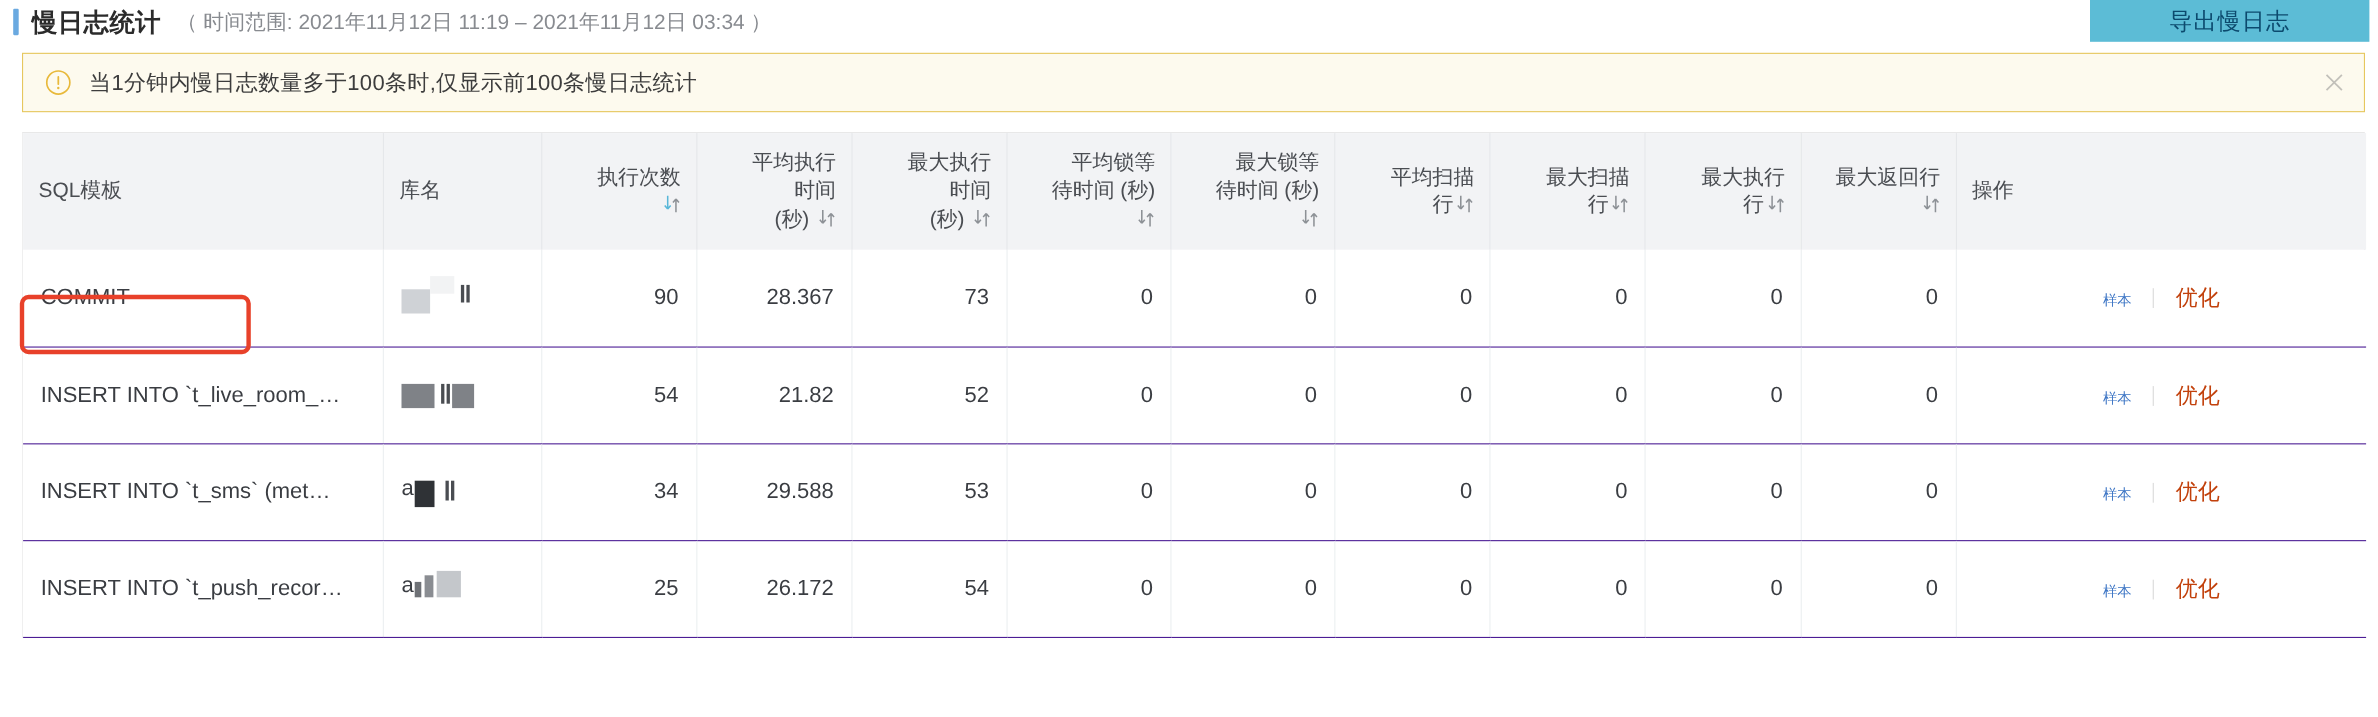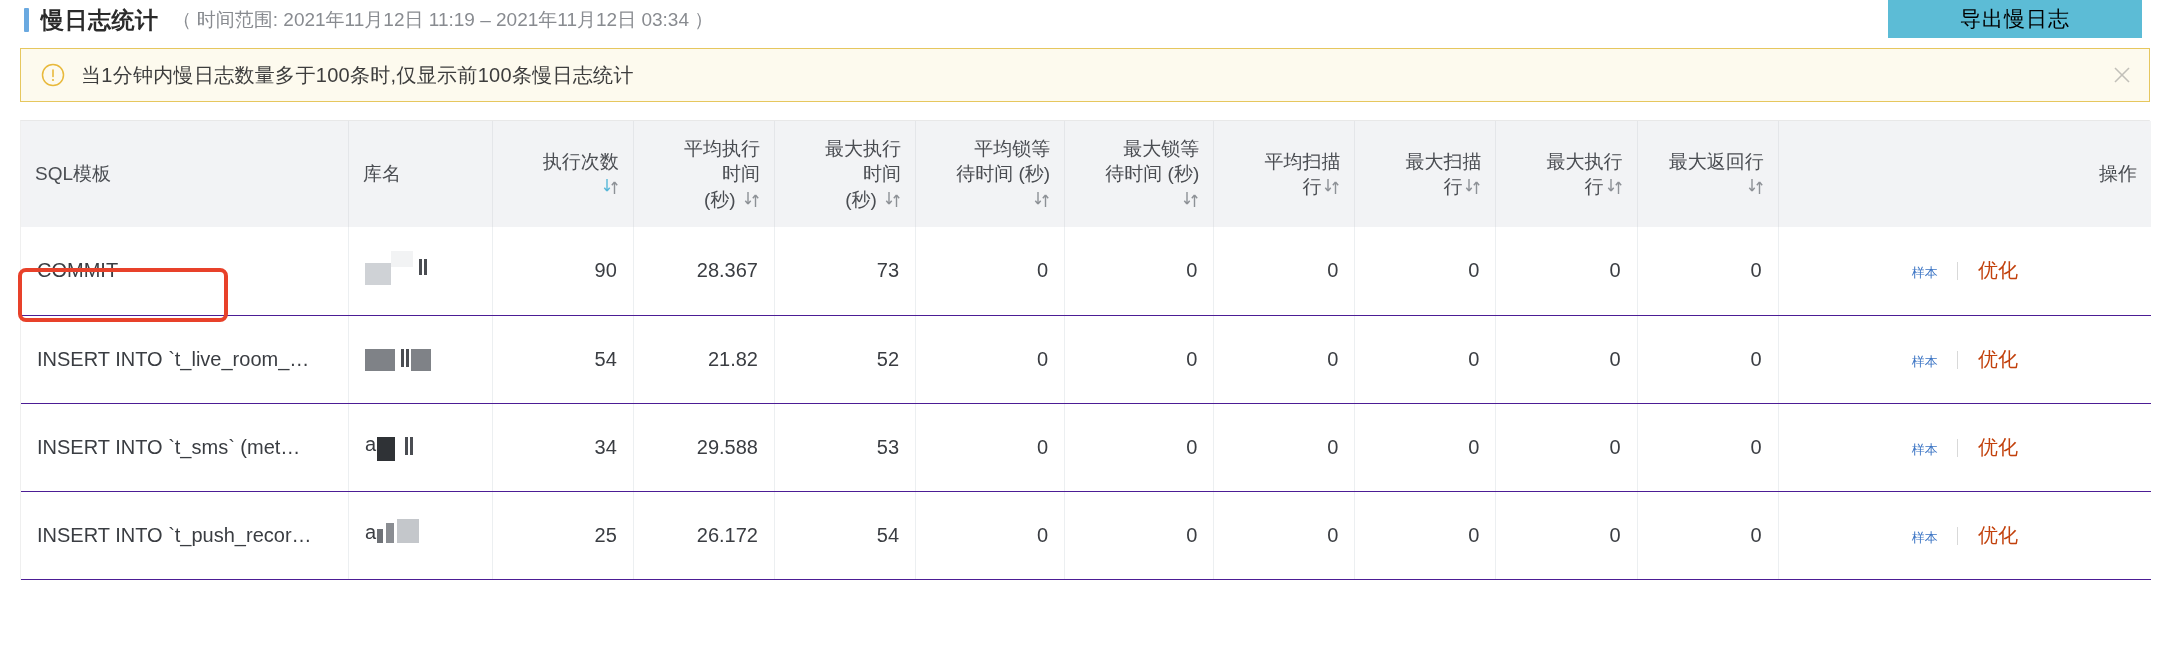--- a/index.html
+++ b/index.html
@@ -11,21 +11,21 @@
     font-family: "Liberation Sans", "DejaVu Sans", sans-serif;
     overflow: hidden;
   }
 
   
   .page-header {
     position: relative;
     height: 40px;
     display: flex;
     align-items: center;
-    padding-left: 24px;
+    padding-left: 12px;
   }
   .title-accent {
     width: 5px;
     height: 24px;
     background: #6aa9e0;
     border-radius: 1px;
     margin-right: 12px;
     flex: 0 0 auto;
   }
   .page-title {
@@ -37,25 +37,25 @@
   }
   .time-range {
     font-size: 19px;
     color: #888b90;
     margin-left: 14px;
     white-space: nowrap;
   }
   .export-btn {
     position: absolute;
     top: 0px;
-    right: 20px;
+    right: 8px;
     width: 254px;
     height: 38px;
     background: #5cbcd6;
-    color: #000000;
+    color: #0c4a6e;
     font-size: 21px;
     border: none;
     display: flex;
     align-items: center;
     justify-content: center;
     cursor: pointer;
     font-family: inherit;
     letter-spacing: 1px;
   }
 
@@ -110,21 +110,21 @@
     font-weight: normal;
     height: 106px;
     vertical-align: middle;
     border-right: 1px solid #e4e6e9;
     padding: 0 14px;
     line-height: 1.32;
   }
   table.slowlog thead th:last-child { border-right: none; }
   th.th-left { text-align: left; }
   th.th-right { text-align: right; }
-  th.th-center { text-align: right; }
+  th.th-center { text-align: left; }
 
   .sort-ico {
     display: inline-block;
     vertical-align: -3px;
     margin-left: 3px;
     width: 16px;
     height: 19px;
   }
 
   table.slowlog tbody td {

